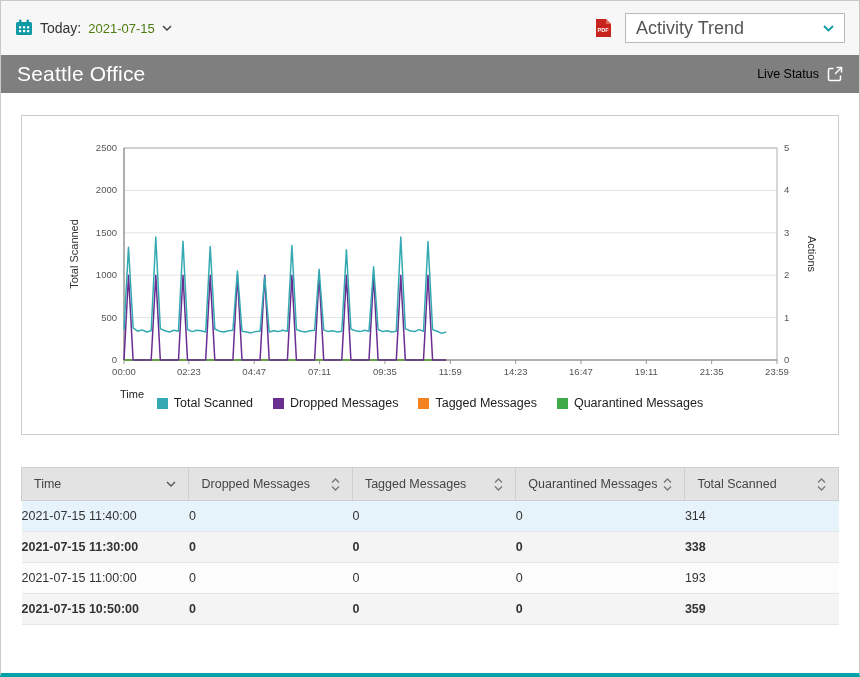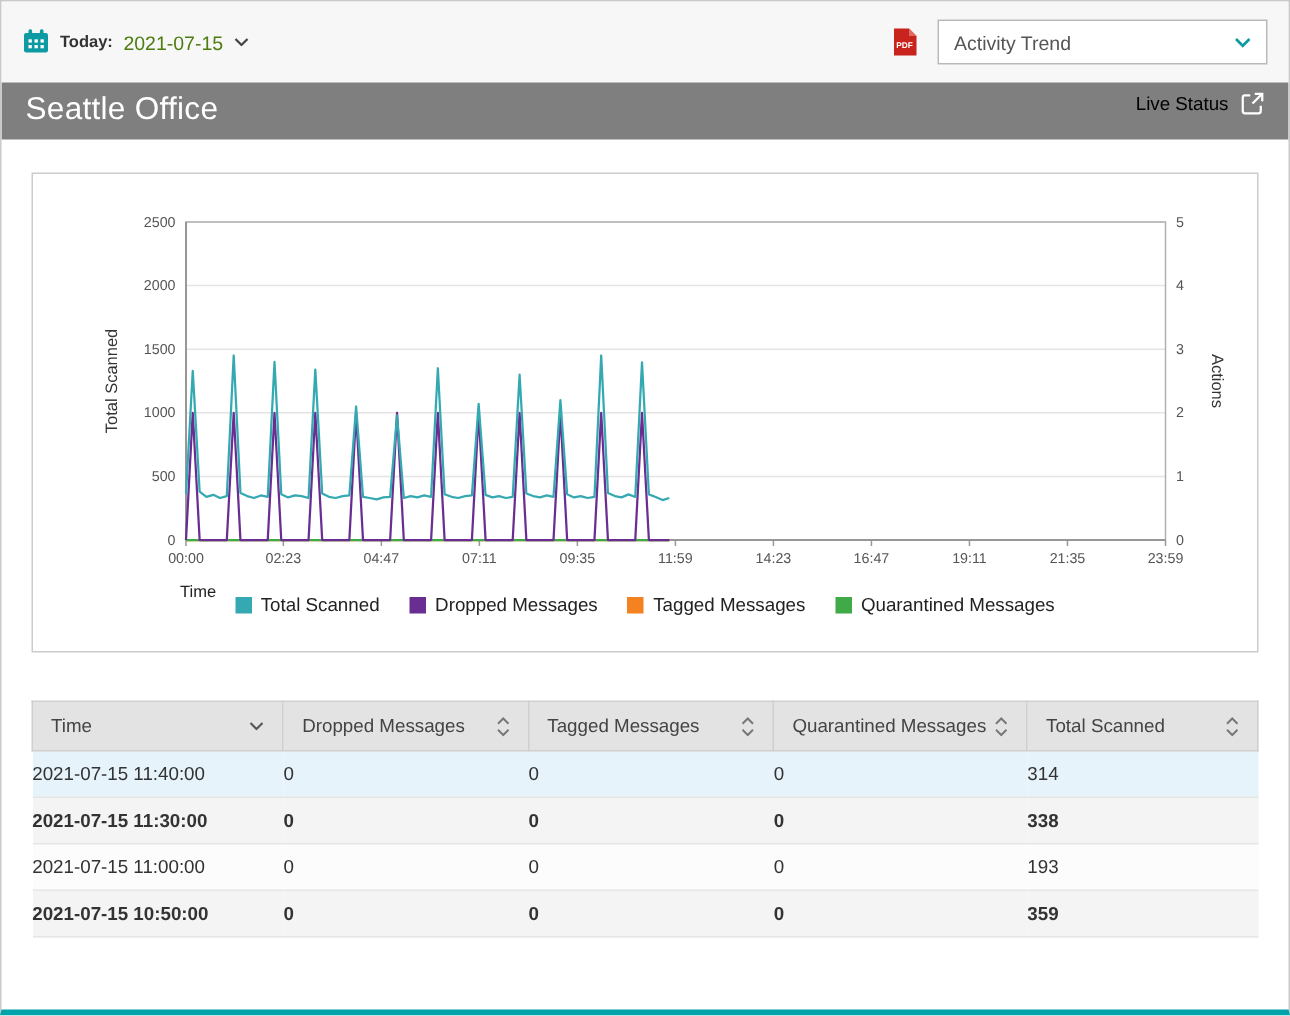--- a/index.html
+++ b/index.html
@@ -3,29 +3,29 @@
 <meta charset="utf-8">
 <style>
   * { box-sizing: border-box; margin: 0; padding: 0; }
   body { font-family: "Liberation Sans", "DejaVu Sans", sans-serif; background: #fff; }
   .page { width: 860px; height: 677px; border: 1px solid #c9c9c9; border-bottom: 4px solid #00a3a9;
           background: #fff; overflow: hidden; display: flex; flex-direction: column; }
 
   .topbar { height: 54px; flex: 0 0 54px; background: #f7f7f7; display: flex; align-items: center;
             justify-content: space-between; padding: 0 14px; }
   .date-picker { display: flex; align-items: center; gap: 7px; cursor: pointer; }
-  .today-label { font-weight: bold; font-size: 11px; color: #333; }
+  .today-label { font-weight: normal; font-size: 14px; color: #333; }
   .date-value { font-size: 13px; color: #4d7c0f; }
   .topbar-right { display: flex; align-items: center; gap: 13px; }
   .select-box { width: 220px; height: 30px; border: 1px solid #b9b9b9; border-radius: 0; background: #fff;
                 display: flex; align-items: center; justify-content: space-between; padding: 0 10px;
-                font-size: 13px; color: #555; cursor: pointer; }
-
-  .title-bar { height: 38px; flex: 0 0 38px; background: #7f7f7f; display: flex; align-items: flex-start;
-               justify-content: space-between; padding: 6px 16px; }
+                font-size: 18px; color: #555; cursor: pointer; }
+
+  .title-bar { height: 38px; flex: 0 0 38px; background: #7f7f7f; display: flex; align-items: center;
+               justify-content: space-between; padding: 16px 16px; }
   .page-title { color: #fff; font-size: 21px; font-weight: 400; letter-spacing: .2px; }
   .live-status { display: flex; align-items: center; gap: 8px; color: #000000; font-size: 12.5px; cursor: pointer; }
 
   .main { padding: 0 20px; flex: 1; }
   .chart-panel { margin-top: 22px; border: 1px solid #ccc; padding: 20px 14px 30px; position: relative;
                  background: #fff; height: 320px; }
   .legend { position: absolute; left: 0; right: 0; bottom: 24px; display: flex; justify-content: center; gap: 20px; }
   .legend-item { display: flex; align-items: center; gap: 6px; font-size: 12.5px; color: #222; cursor: pointer; }
   .legend-swatch { width: 11px; height: 11px; display: inline-block; }
 

